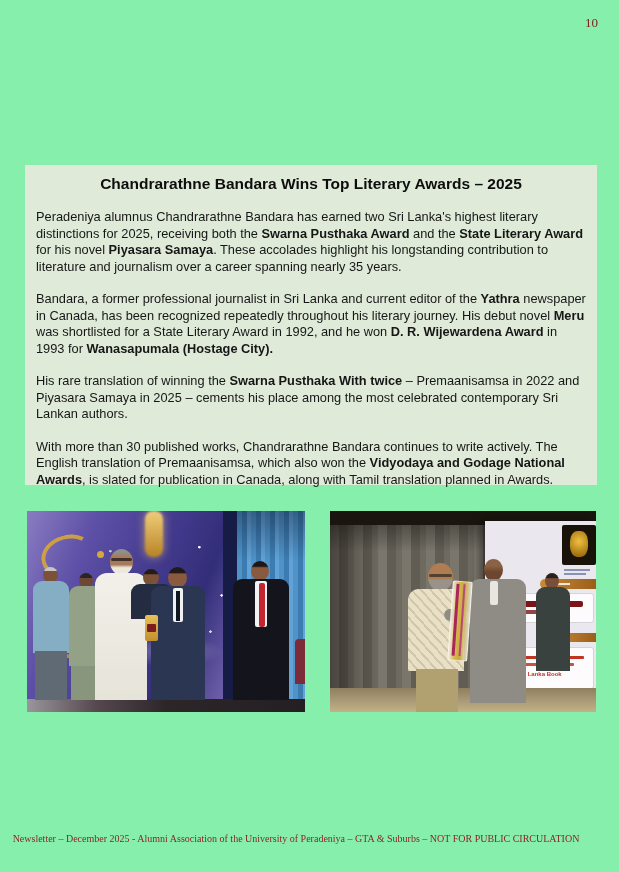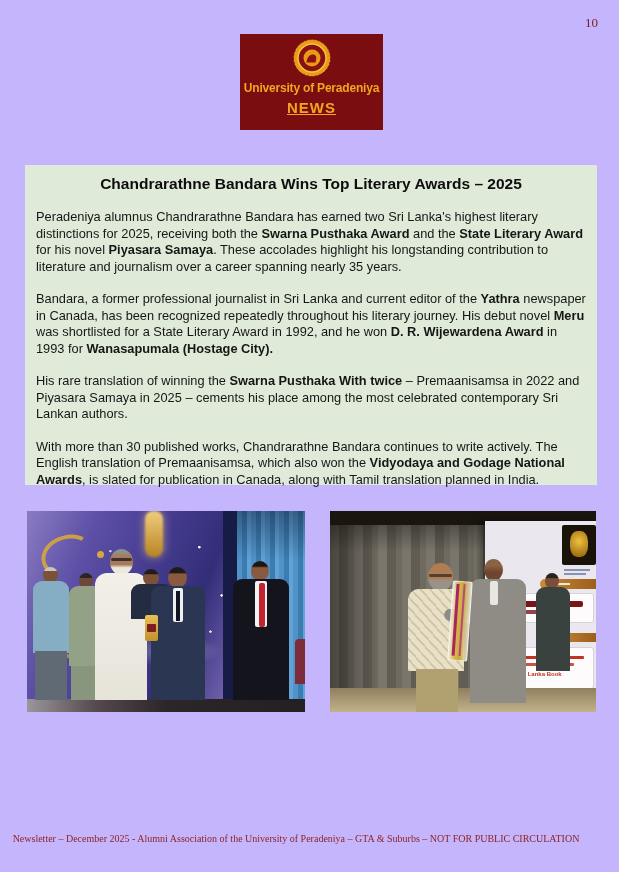--- a/index.html
+++ b/index.html
@@ -1,16 +1,16 @@
 <!DOCTYPE html>
 <html><head>
 <meta charset="utf-8">
 <style>
   html,body{margin:0;padding:0;background:#ffffff;}
-  .page{position:relative;width:619px;height:872px;background:#c4b5fd;
+  .page{position:relative;width:619px;height:872px;background:#86efac;
         font-family:"Liberation Sans",sans-serif;overflow:hidden;}
 
   
   .page-number{position:absolute;top:15px;right:21px;font-family:"Liberation Serif",serif;
                font-size:13px;color:#7d1d1d;}
 
   
   .masthead{position:absolute;left:240px;top:34px;width:143px;height:96px;background:#7a0d0f;
             display:flex;flex-direction:column;align-items:center;box-sizing:border-box;padding-top:4px;}
   .org-name{color:#f2a51f;font-weight:bold;font-size:12px;letter-spacing:-0.2px;white-space:nowrap;margin-top:3px;}
@@ -34,39 +34,28 @@
   .footer{position:absolute;left:0;top:833px;width:592px;text-align:center;
           font-family:"Liberation Serif",serif;font-size:10px;color:#8e2424;white-space:nowrap;}
 </style>
 </head>
 <body>
 
 <div class="page">
 
   <div class="page-number">10</div>
 
-  <div class="masthead">
-    <svg class="crest" width="40" height="40" viewBox="0 0 40 40">
-      <circle cx="20" cy="20" r="18.5" fill="#e89b16"></circle>
-      <circle cx="20" cy="20" r="18.5" fill="none" stroke="#8a1012" stroke-width="1" stroke-dasharray="2 2"></circle>
-      <circle cx="20" cy="20" r="14" fill="#8a1012" stroke="#f6c33c" stroke-width="1.5"></circle>
-      <circle cx="20" cy="20" r="8.5" fill="#e89b16"></circle>
-      <path d="M14.5 24.5 c0.5-5.5 3.5-8 6.5-8 c2.2 0 3.5 1.8 3.3 3.8 l-0.8 4.2 z" fill="#8a1012"></path>
-    </svg>
-    <div class="org-name">University of Peradeniya</div>
-    <div class="news-label">NEWS</div>
-  </div>
 
   <div class="article-box">
     <div class="article-title">Chandrarathne Bandara Wins Top Literary Awards – 2025</div>
     <div class="article-body">
       <p><span>Peradeniya alumnus Chandrarathne Bandara has earned two Sri Lanka's highest literary distinctions for 2025, receiving both the </span><b>Swarna Pusthaka Award</b><span> and the </span><b>State Literary Award</b><span> for his novel </span><b>Piyasara Samaya</b><span>.  These accolades highlight his longstanding contribution to literature and journalism over a career spanning nearly 35 years.</span></p>
       <p><span>Bandara, a former professional journalist in Sri Lanka and current editor of the </span><b>Yathra</b><span> newspaper in Canada, has been recognized repeatedly throughout his literary journey. His debut novel </span><b>Meru</b><span> was shortlisted for a State Literary Award in 1992, and he won </span><b>D. R. Wijewardena Award</b><span> in 1993 for </span><b>Wanasapumala (Hostage City).</b></p>
       <p><span>His rare translation of winning the </span><b>Swarna Pusthaka With twice</b><span> – Premaanisamsa in 2022 and Piyasara Samaya in 2025 – cements his place among the most celebrated contemporary Sri Lankan authors.</span></p>
-      <p><span>With more than 30 published works, Chandrarathne Bandara continues to write actively. The English translation of Premaanisamsa, which also won the </span><b>Vidyodaya and Godage National Awards</b><span>, is slated for publication in Canada, along with Tamil translation planned in India.</span></p>
+      <p><span>With more than 30 published works, Chandrarathne Bandara continues to write actively. The English translation of Premaanisamsa, which also won the </span><b>Vidyodaya and Godage National Awards</b><span>, is slated for publication in Canada, along with Tamil translation planned in Awards.</span></p>
     </div>
   </div>
 
   <div class="photo photo-left">
     <div class="abs" style="inset:0;
       background:
         radial-gradient(circle 1.2px at 62% 18%, rgba(255,255,255,.95) 0 1px, transparent 1.6px),
         radial-gradient(circle 1px at 70% 42%, rgba(255,255,255,.9) 0 1px, transparent 1.5px),
         radial-gradient(circle 1px at 55% 30%, rgba(255,255,255,.85) 0 1px, transparent 1.5px),
         radial-gradient(circle 1.3px at 48% 12%, rgba(255,255,255,.9) 0 1px, transparent 1.8px),

